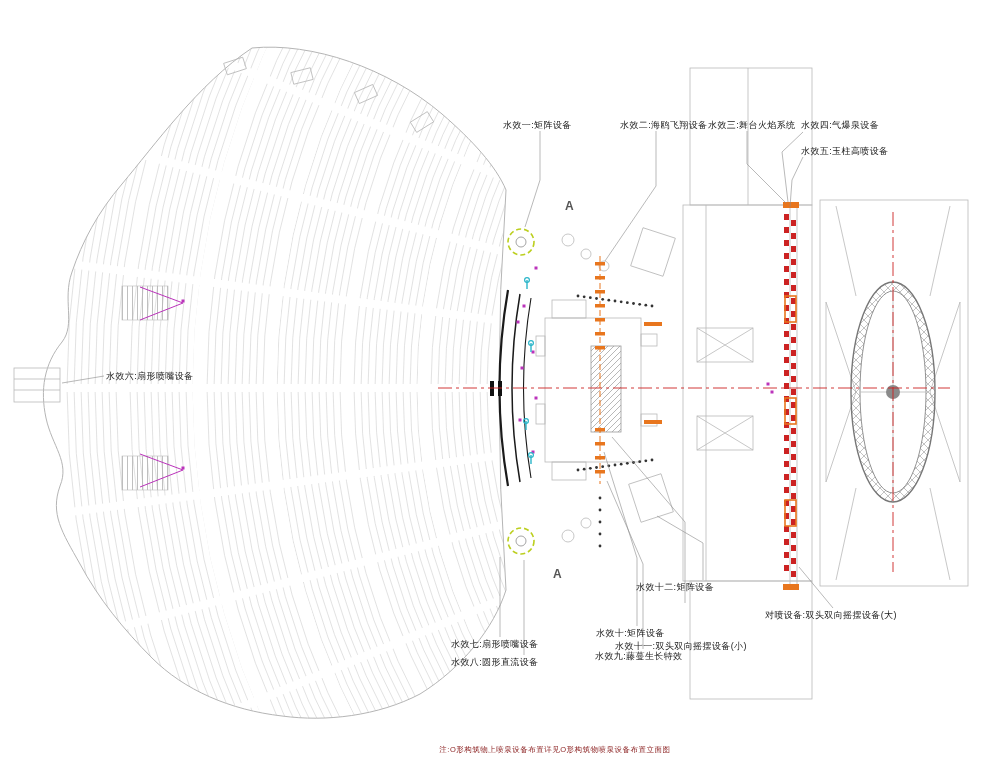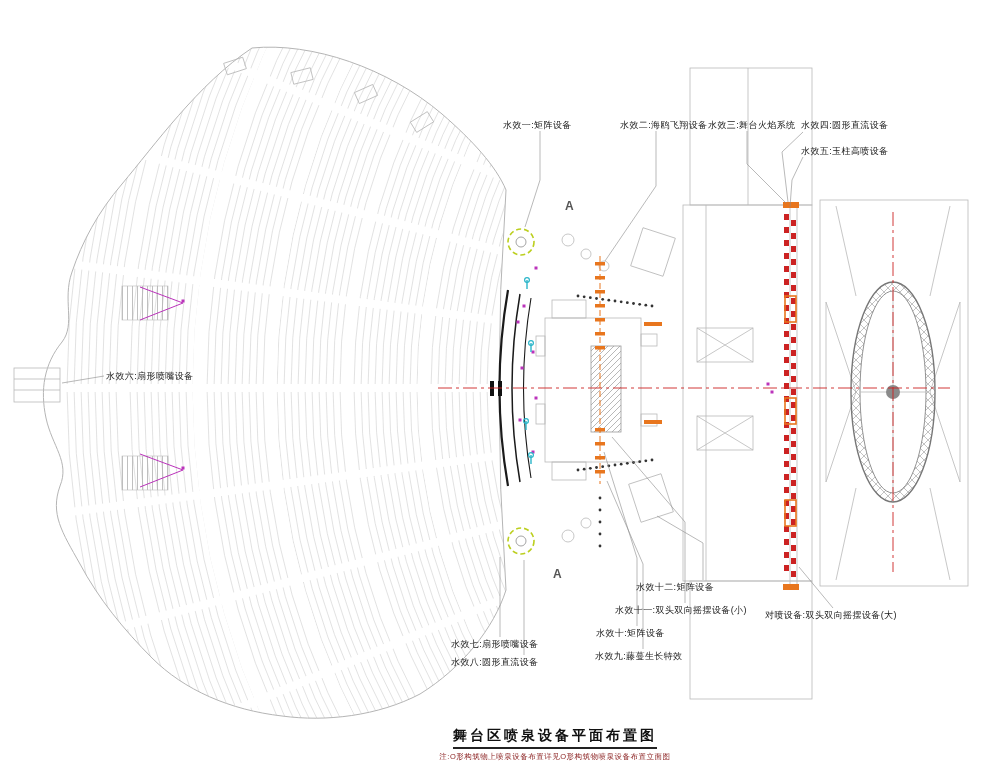--- a/index.html
+++ b/index.html
@@ -25,21 +25,21 @@
   .cyanln{stroke:var(--accent-cyan,#2ab5c9);stroke-width:1.4;}
   .cyanc{fill:none;stroke:var(--accent-cyan,#2ab5c9);stroke-width:1.2;}
   .ygdash{fill:none;stroke:var(--accent-yellowgreen,#bccf1f);stroke-width:1.6;stroke-dasharray:5 3;}
   .grayc{fill:none;stroke:#9a9a9a;stroke-width:.9;}
   
   .lbl{position:absolute;font-size:9px;line-height:10px;color:var(--text-dark,#1a1a1a);white-space:nowrap;letter-spacing:.4px;}
   .amark{position:absolute;font-size:12px;font-weight:bold;color:#555;}
   .titleblock{position:absolute;left:355px;top:726px;width:400px;text-align:center;}
   .maintitle{display:inline-block;font-size:14px;font-weight:bold;letter-spacing:3px;color:#111;
     border-bottom:2px solid #222;padding-bottom:2px;}
-  .note{margin-top:3px;font-size:7.5px;letter-spacing:.5px;color:#8b2020;}
+  .note{margin-top:19px;font-size:7.5px;letter-spacing:.5px;color:#8b2020;}
 </style>
 </head>
 <body>
 
 <div class="sheet">
 
   <svg id="plan" width="988" height="777" viewBox="0 0 988 777">
     <defs>
       <path id="blobP" d="M 252 48 C 312 42 388 68 442 114 C 472 140 496 166 506 190
         Q 492 388 506 590 C 494 628 462 668 420 694 C 378 716 326 722 282 716
@@ -385,32 +385,31 @@
       <path d="M 637 626 L 637 558 L 604 452"></path>
       <path d="M 685 603 L 685 522 L 612 437"></path>
       <path d="M 703 580 L 703 543 L 657 516"></path>
       <path d="M 833 608 L 799 567"></path>
     </g>
   </svg>
 
   <div class="lbl" style="left:503px;top:120px">水效一:矩阵设备</div>
   <div class="lbl" style="left:620px;top:120px">水效二:海鸥飞翔设备</div>
   <div class="lbl" style="left:708px;top:120px">水效三:舞台火焰系统</div>
-  <div class="lbl" style="left:801px;top:120px">水效四:圆形直流设备</div>
+  <div class="lbl" style="left:801px;top:120px">水效四:气爆泉设备</div>
   <div class="lbl" style="left:801px;top:146px">水效五:玉柱高喷设备</div>
   <div class="lbl" style="left:106px;top:371px">水效六:扇形喷嘴设备</div>
   <div class="lbl" style="left:451px;top:639px">水效七:扇形喷嘴设备</div>
   <div class="lbl" style="left:451px;top:657px">水效八:圆形直流设备</div>
   <div class="lbl" style="left:595px;top:651px">水效九:藤蔓生长特效</div>
   <div class="lbl" style="left:596px;top:628px">水效十:矩阵设备</div>
-  <div class="lbl" style="left:615px;top:605px">水效十一:双头双向摇摆设备(小)</div>
+  <div class="lbl" style="left:615px;top:641px">水效十一:双头双向摇摆设备(小)</div>
   <div class="lbl" style="left:636px;top:582px">水效十二:矩阵设备</div>
   <div class="lbl" style="left:765px;top:610px">对喷设备:双头双向摇摆设备(大)</div>
 
   <div class="amark" style="left:565px;top:199px">A</div>
   <div class="amark" style="left:553px;top:567px">A</div>
 
   <div class="titleblock">
-    <div class="maintitle">舞台区喷泉设备平面布置图</div>
     <div class="note">注:O形构筑物上喷泉设备布置详见O形构筑物喷泉设备布置立面图</div>
   </div>
 
 </div>
 
 </body></html>

